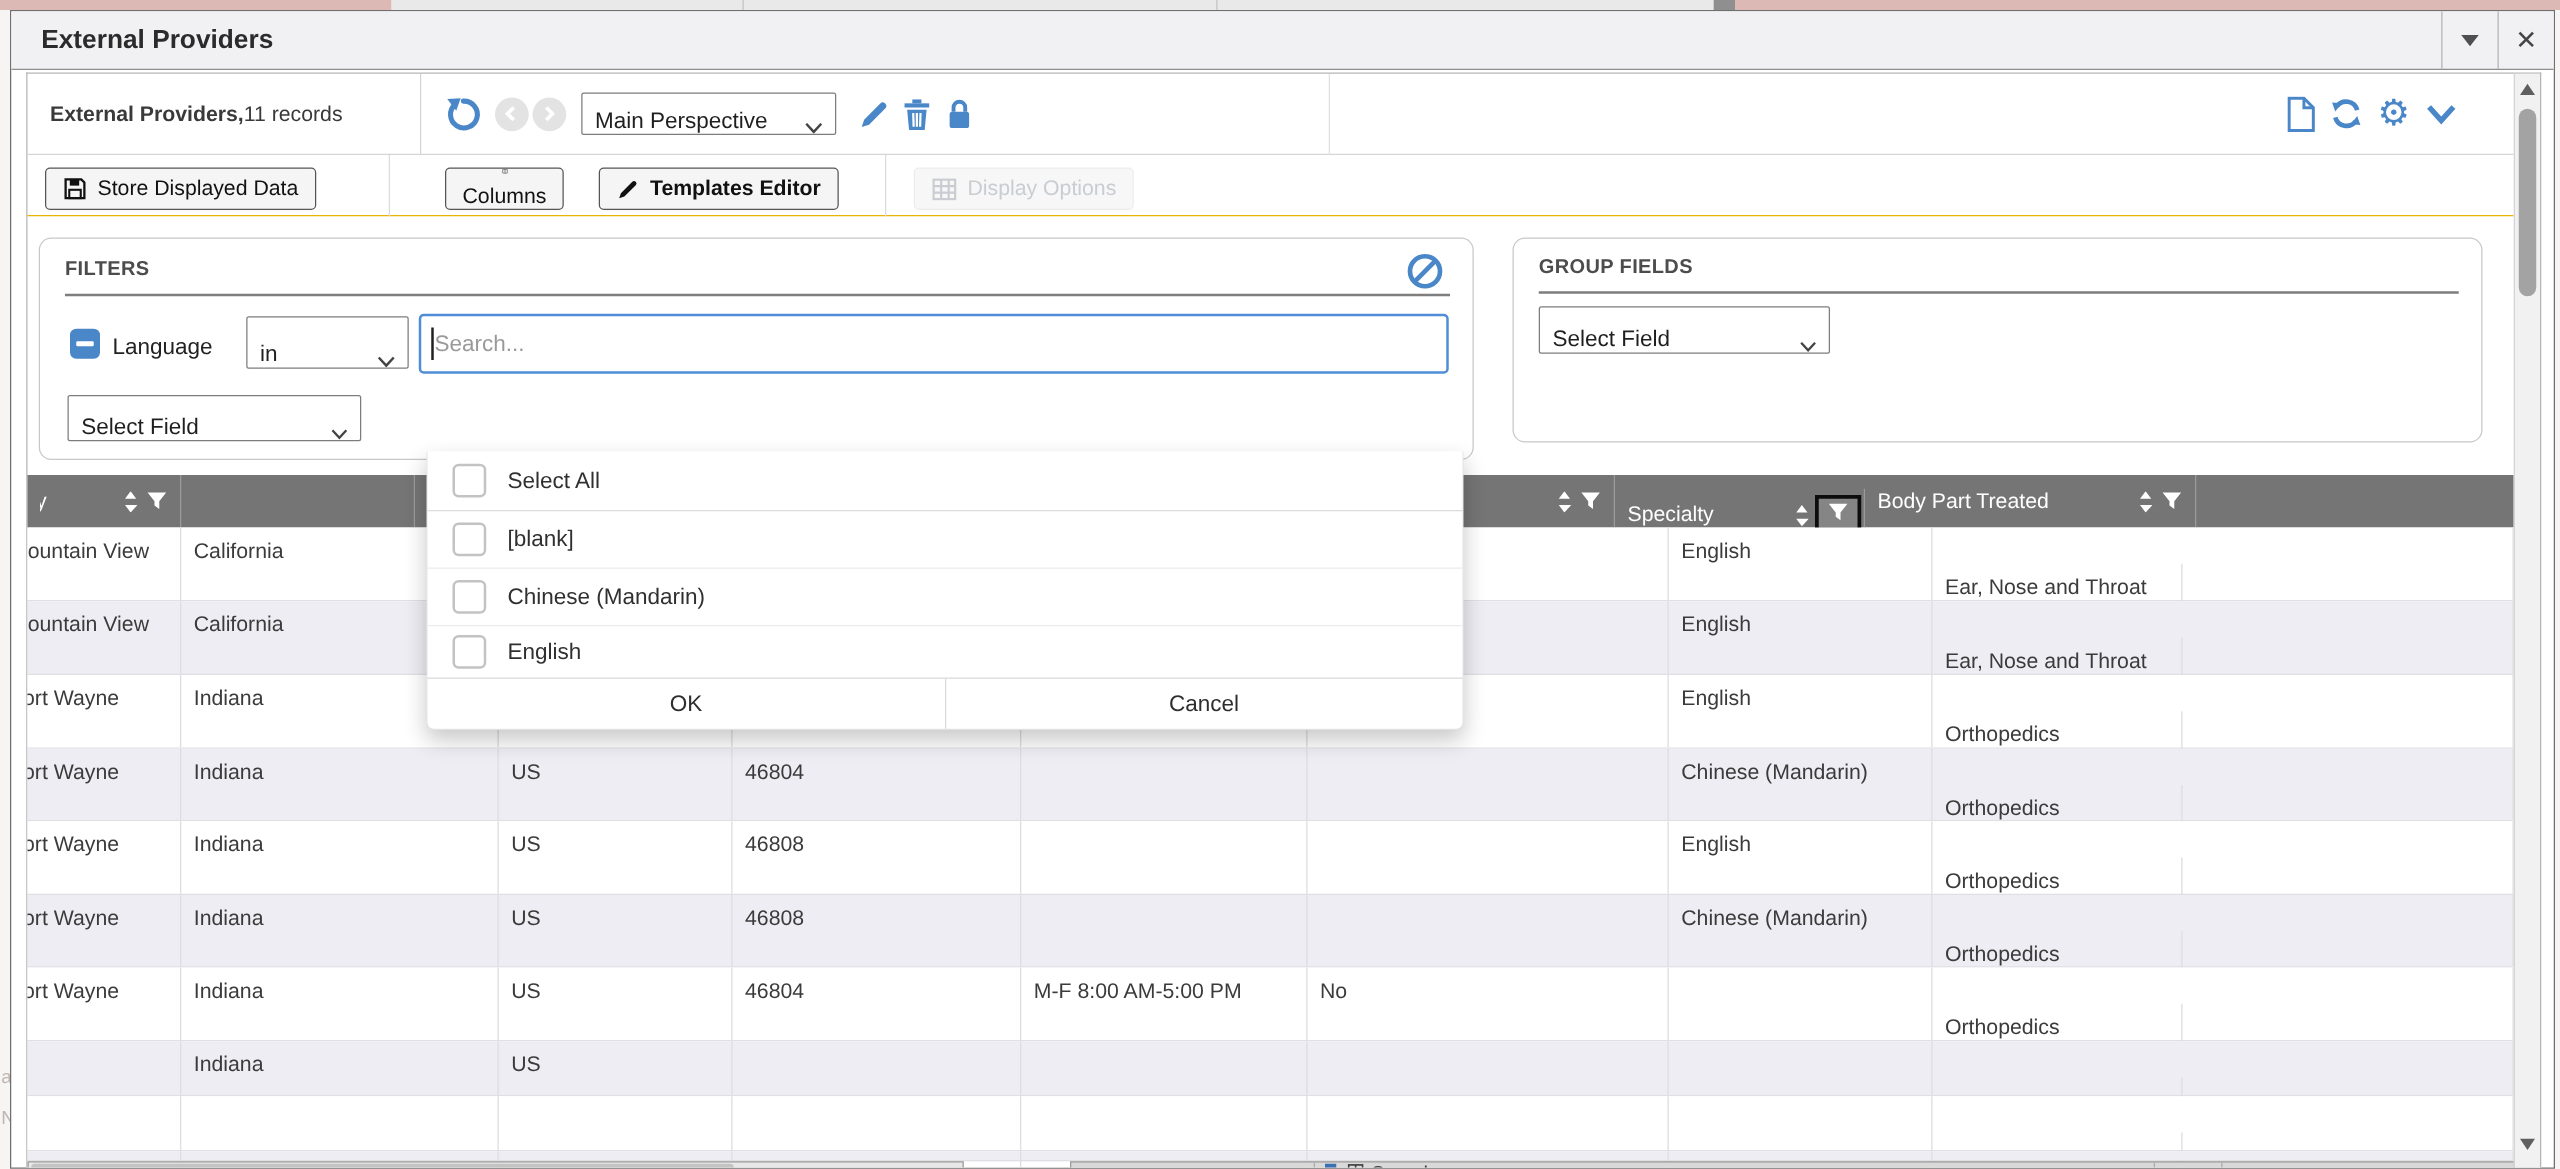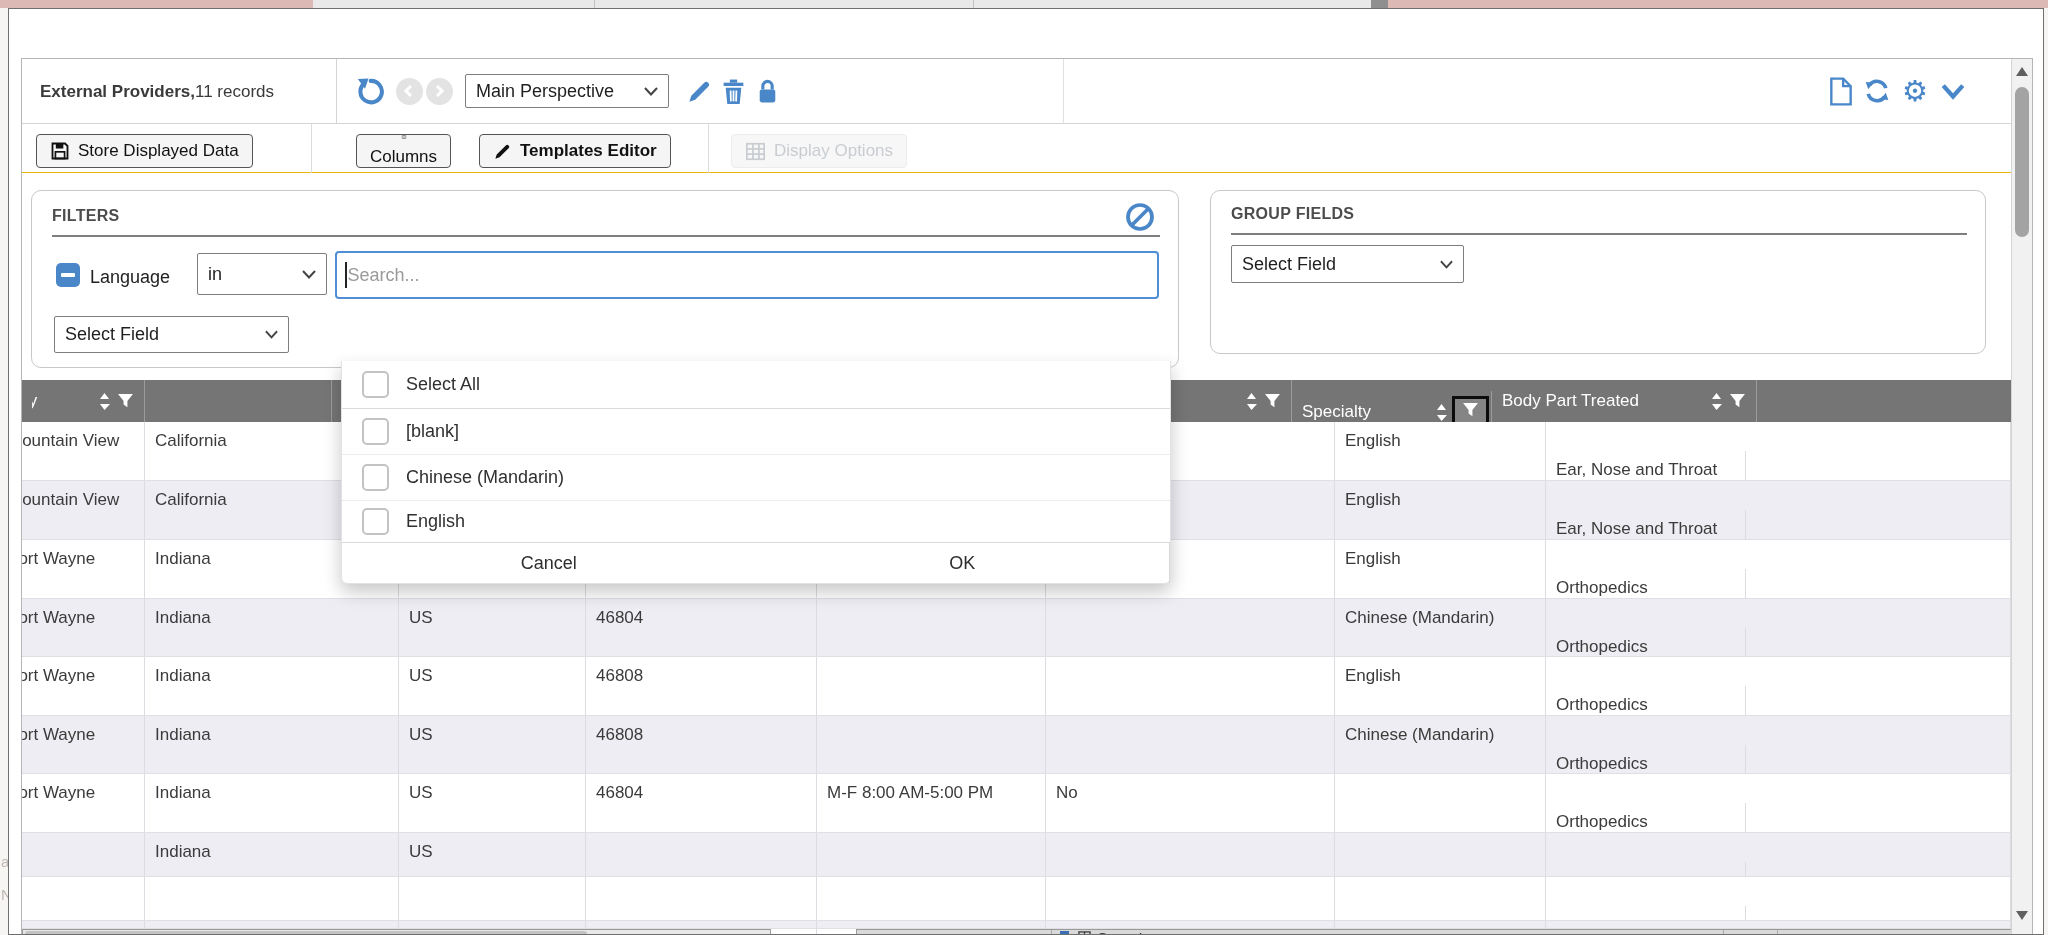--- a/index.html
+++ b/index.html
@@ -46,21 +46,21 @@
   #toolbar { left:0; top:0; width:100%; height:65px; border-bottom:1px solid #d5d5d5; }
   #summary-cell { position:absolute; left:0; top:0; width:315px; height:65px;
     border-right:1px solid #d5d5d5; display:flex; align-items:center; padding-left:18px;
     font-size:17px; color:#3a3a3a; white-space:nowrap; }
   #summary-cell b { font-weight:bold; }
   .ticon { position:absolute; top:15px; width:32px; height:34px; display:flex;
     align-items:center; justify-content:center; cursor:pointer; }
   .circ { width:27px; height:27px; border-radius:50%; background:#e3e3e3; display:flex;
     align-items:center; justify-content:center; }
   .sel { position:absolute; background:#fff; border:1px solid #7d7d7d; border-radius:2px;
-    display:flex; align-items:center; justify-content:space-between; padding:0 10px;
+    display:flex; align-items:flex-end; justify-content:space-between; padding:0 10px;
     font-size:18px; color:#1f1f1f; cursor:pointer; }
   #perspective-sel { left:443px; top:15px; width:204px; height:34px; }
   #toolbar-div { position:absolute; left:1041px; top:0; width:1px; height:65px; background:#e0e0e0; }
   .gear-glyph { font-size:29px; color:#4a87c8; line-height:1; }
 
   
   #actions-row { left:0; top:65px; width:100%; height:49px; border-bottom:1px solid #eab308; }
   .vdiv { position:absolute; top:0; width:1px; height:49px; background:#dcdcdc; }
   .btn { position:absolute; top:10px; height:34px; background:#f5f5f5; border:1px solid #555;
     border-radius:4px; display:flex; align-items:center; gap:8px; padding:0 13px;
@@ -147,20 +147,29 @@
   <div class="segline" style="left:973px;"></div>
   <div class="dark" style="left:1371px;width:17px;"></div>
 </div>
 <div class="abs" id="left-underlay">
   <span style="top:845px;">a</span>
   <span style="top:878px;">N</span>
 </div>
 
 <div class="abs" id="modal">
 
+  <div class="abs" id="title-bar">
+    <div id="title-text">External Providers</div>
+    <div class="tb-btn" id="tb-drop">
+      <div class="tri-down"></div>
+    </div>
+    <div class="tb-btn" id="tb-close">
+      <span class="x">✕</span>
+    </div>
+  </div>
 
   <div class="abs" id="widget">
     <div class="abs" id="main">
 
       <div class="abs" id="toolbar">
         <div id="summary-cell">
           <b>External Providers,</b>
           <span> 11 records</span>
         </div>
         <div class="ticon" style="left:331px;">
@@ -546,23 +555,23 @@
             <span class="dd-check"></span>
             <span class="dd-label">Chinese (Mandarin)</span>
           </div>
           <div class="dd-sep" style="top: 139px;"></div>
           <div class="dd-row" style="top: 139px; height: 43px;">
             <span class="dd-check"></span>
             <span class="dd-label">English</span>
           </div>
         </div>
       <div id="dd-buttons">
+        <div class="dd-btn" id="dd-ok">
+          <span>OK</span>
+        </div>
         <div class="dd-btn">
           <span>Cancel</span>
         </div>
-        <div class="dd-btn" id="dd-ok">
-          <span>OK</span>
-        </div>
       </div>
     </div>
 
   </div>
 </div>
 
 </body></html>

